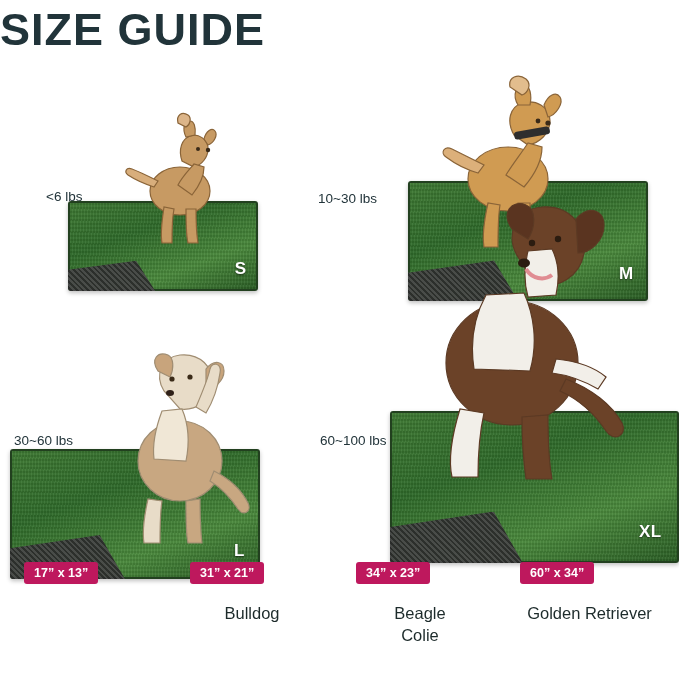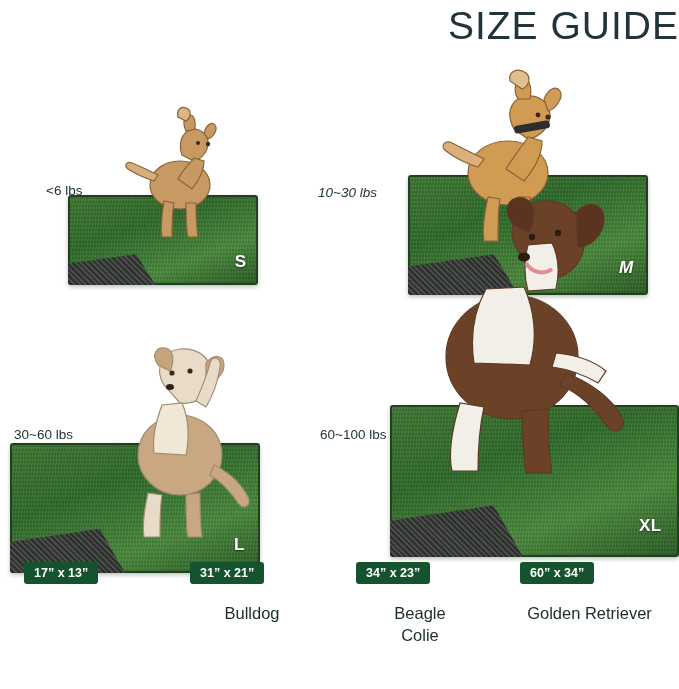--- a/index.html
+++ b/index.html
@@ -16,24 +16,24 @@
     position: relative;
   }
   .page {
     width: 679px;
     height: 689px;
     position: relative;
   }
 
   
   .title {
-    text-align: right;
-    font-family: "Liberation Sans", sans-serif;
-    font-weight: normal;
-    font-size: 39px;
+    text-align: left;
+    font-family: "Liberation Sans", sans-serif;
+    font-weight: bold;
+    font-size: 45px;
     letter-spacing: 1px;
     color: #21343a;
     margin: 6px 0 0 0;
     line-height: 1.05;
   }
   .subtitle {
     text-align: center;
     font-size: 17.5px;
     color: #22343a;
     line-height: 1.45;
@@ -127,21 +127,21 @@
     left: 0;
     top: 556px;
     width: 679px;
   }
   .chips {
     position: relative;
     height: 26px;
   }
   .chip {
     position: absolute;
-    background: #14532d;
+    background: #be185d;
     color: #ffffff;
     font-size: 12.5px;
     font-weight: bold;
     padding: 4px 10px;
     border-radius: 3px;
     white-space: nowrap;
     font-family: "Liberation Sans", sans-serif;
   }
   .breeds {
     position: relative;
@@ -188,21 +188,21 @@
             <path d="M44 98 C42 112 40 124 42 134 L52 134 C52 122 52 110 54 100 Z"></path>
             <path d="M66 100 C66 114 66 126 68 134 L78 134 C76 122 76 110 76 100 Z"></path>
             <path d="M34 78 C22 74 14 70 8 66 C4 63 6 58 12 60 C20 63 30 68 38 72 Z" fill="#d8ae7c"></path>
           </g>
           <circle cx="78" cy="40" r="2" fill="#3a2a18"></circle>
           <circle cx="88" cy="41" r="2.2" fill="#3a2a18"></circle>
         </svg>
       </div>
     </div>
 
-    <div class="cell" style="left:318px; top:40px; width:320px; height:200px;font-style:italic;">
+    <div class="cell" style="left:318px; top:40px; width:320px; height:200px;">
       <div class="weight" style="left:0px; top:90px;">10~30 lbs</div>
       <div class="mat" style="left:90px; top:80px; width:240px; height:120px;">
         <div class="tray"></div>
         <div class="grass"></div>
         <div class="mesh"></div>
         <div class="label">M</div>
       </div>
       <div class="dog" style="left:118px; top:-30px;">
         <svg width="160" height="190" viewBox="0 0 160 190">
           <g fill="#d09b52" stroke="#8a6438" stroke-width="1.2">

